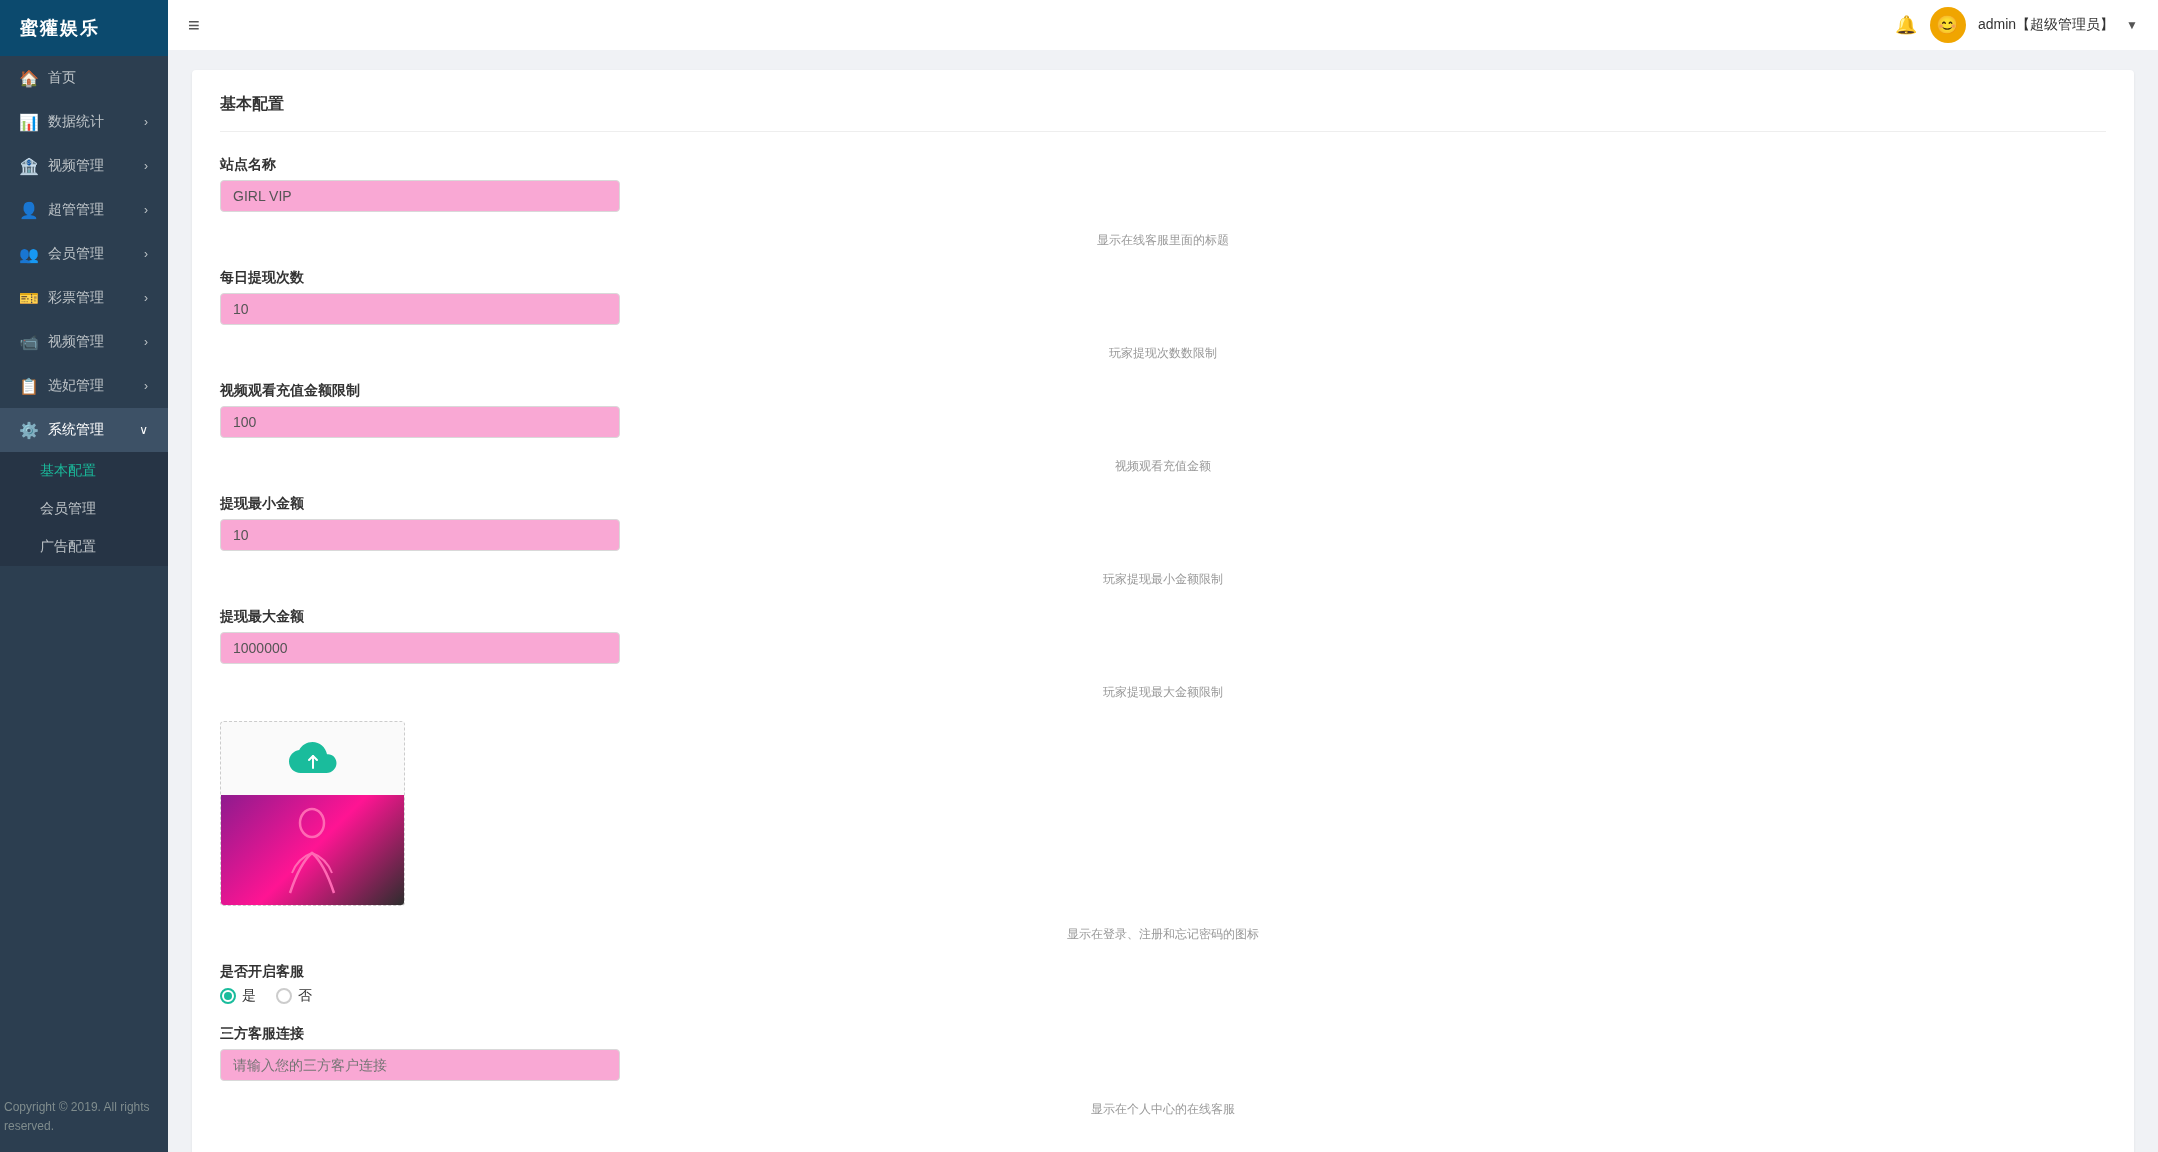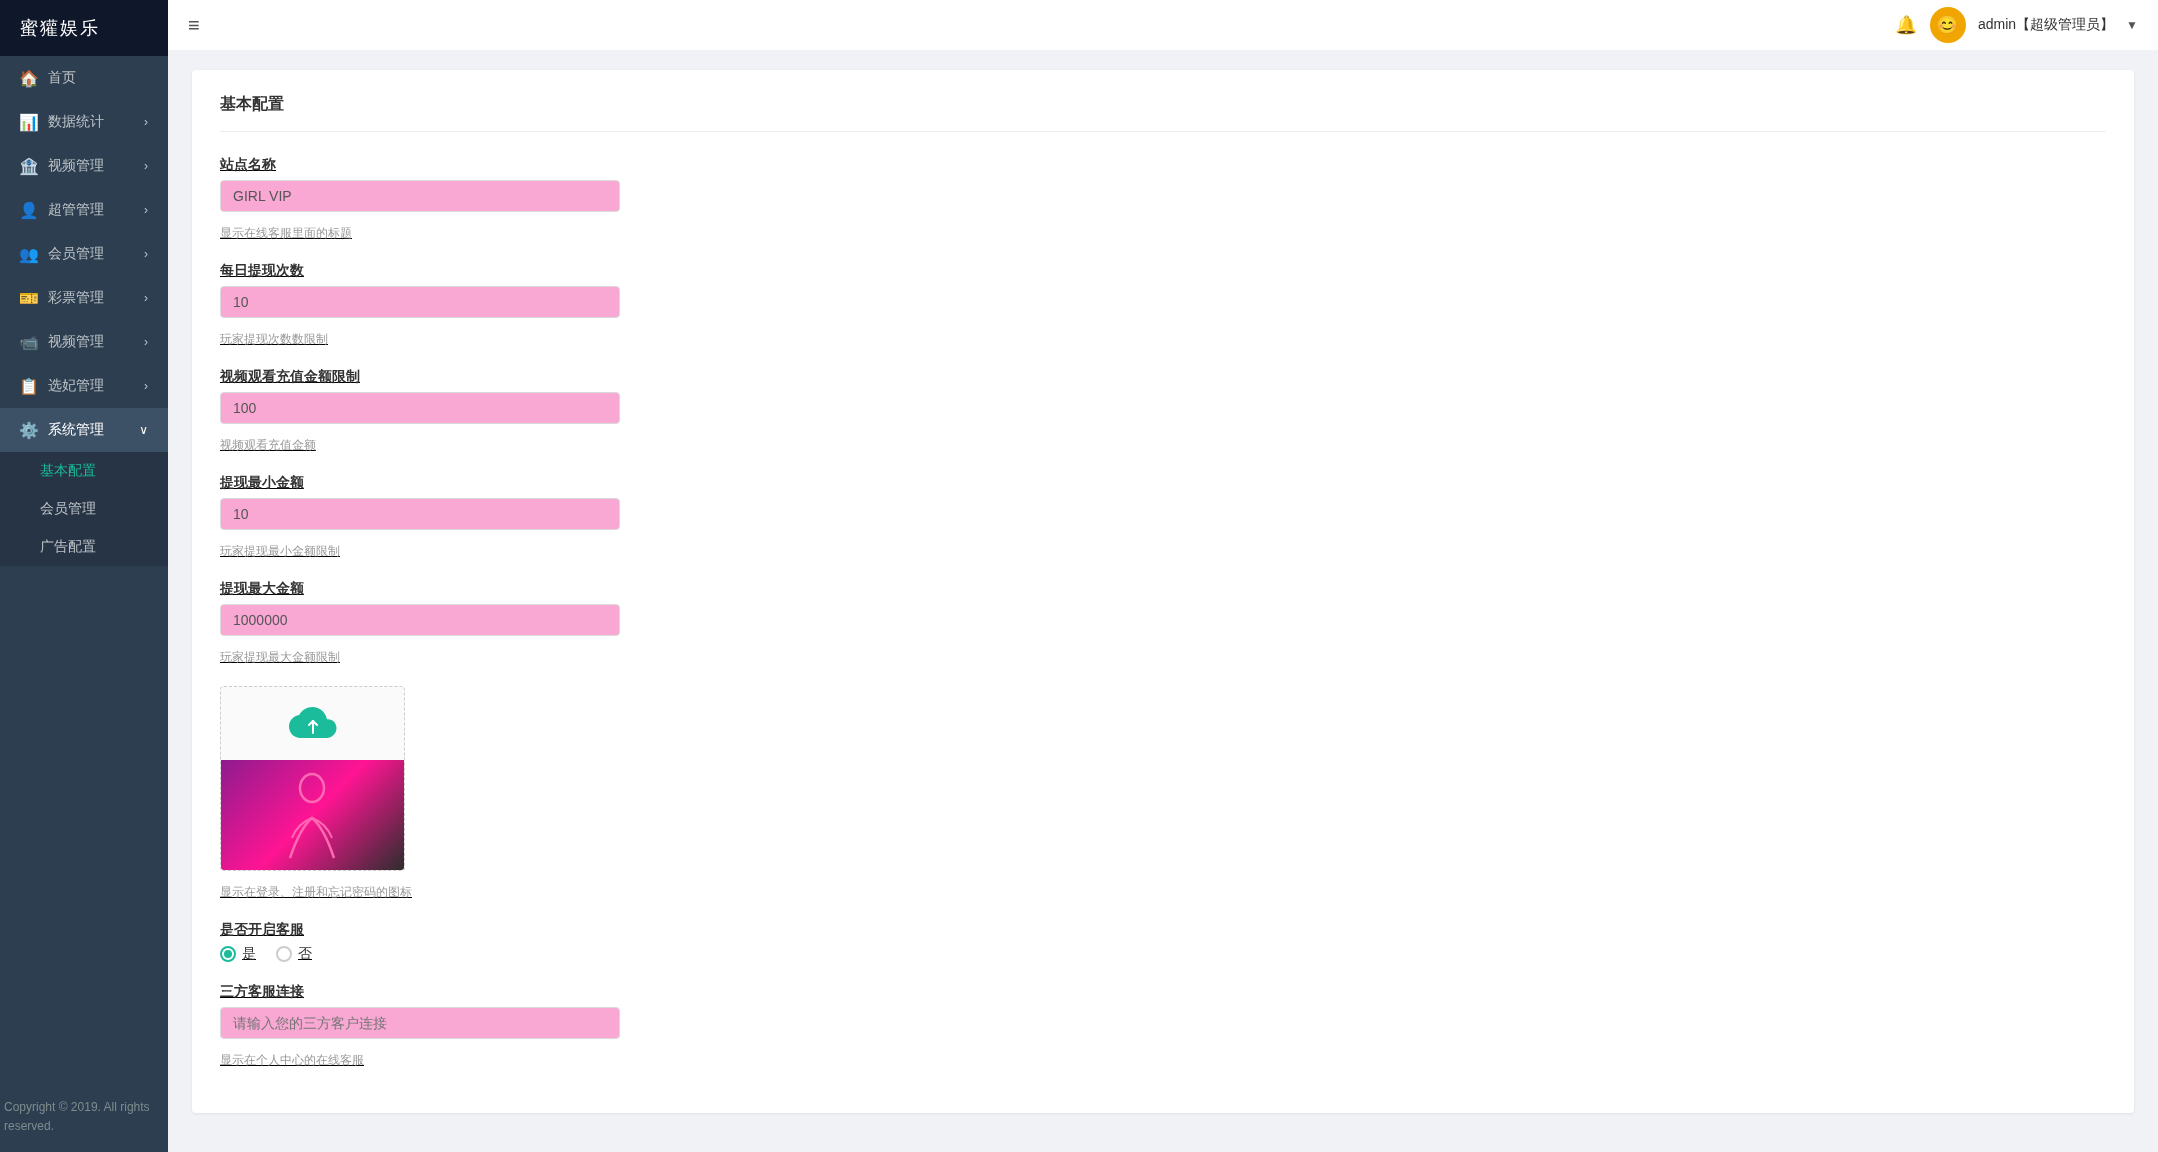--- a/index.html
+++ b/index.html
@@ -12,23 +12,23 @@
       color: #fff;
       display: flex;
       flex-direction: column;
       flex-shrink: 0;
       overflow-y: auto;
       height: 100vh;
     }
     .sidebar-logo {
       padding: 16px 20px;
       font-size: 18px;
-      font-weight: normal;
+      font-weight: bold;
       color: #fff;
-      background: #0f172a;
+      background: #0c4a6e;
       letter-spacing: 2px;
     }
     .sidebar-menu {
       flex: 1;
     }
     .menu-item {
       display: flex;
       align-items: center;
       padding: 13px 20px;
       cursor: pointer;
@@ -113,21 +113,21 @@
     }
     .page-title {
       font-size: 16px;
       font-weight: bold;
       color: #333;
       margin-bottom: 24px;
       padding-bottom: 16px;
       border-bottom: 1px solid #eee;
     }
 
-    .form-section { margin-bottom: 20px; text-decoration: underline; }
+    .form-section { margin-bottom: 20px; }
     .form-label {
       font-size: 14px;
       font-weight: bold;
       color: #333;
       margin-bottom: 6px;
       display: block;
     }
     .form-input {
       width: 400px;
       max-width: 100%;
@@ -135,21 +135,22 @@
       border-radius: 4px;
       padding: 7px 12px;
       font-size: 14px;
       color: #555;
       outline: none;
       background: #f9a8d4;
     }
     .form-hint {
       font-size: 12px;
       color: #999;
-      margin-top: 13px;
+      margin-top: 20px;
+      text-align: center;
     }
 
     .upload-box {
       width: 185px;
       height: 185px;
       border: 1px dashed #ccc;
       border-radius: 4px;
       display: flex;
       flex-direction: column;
       align-items: center;

